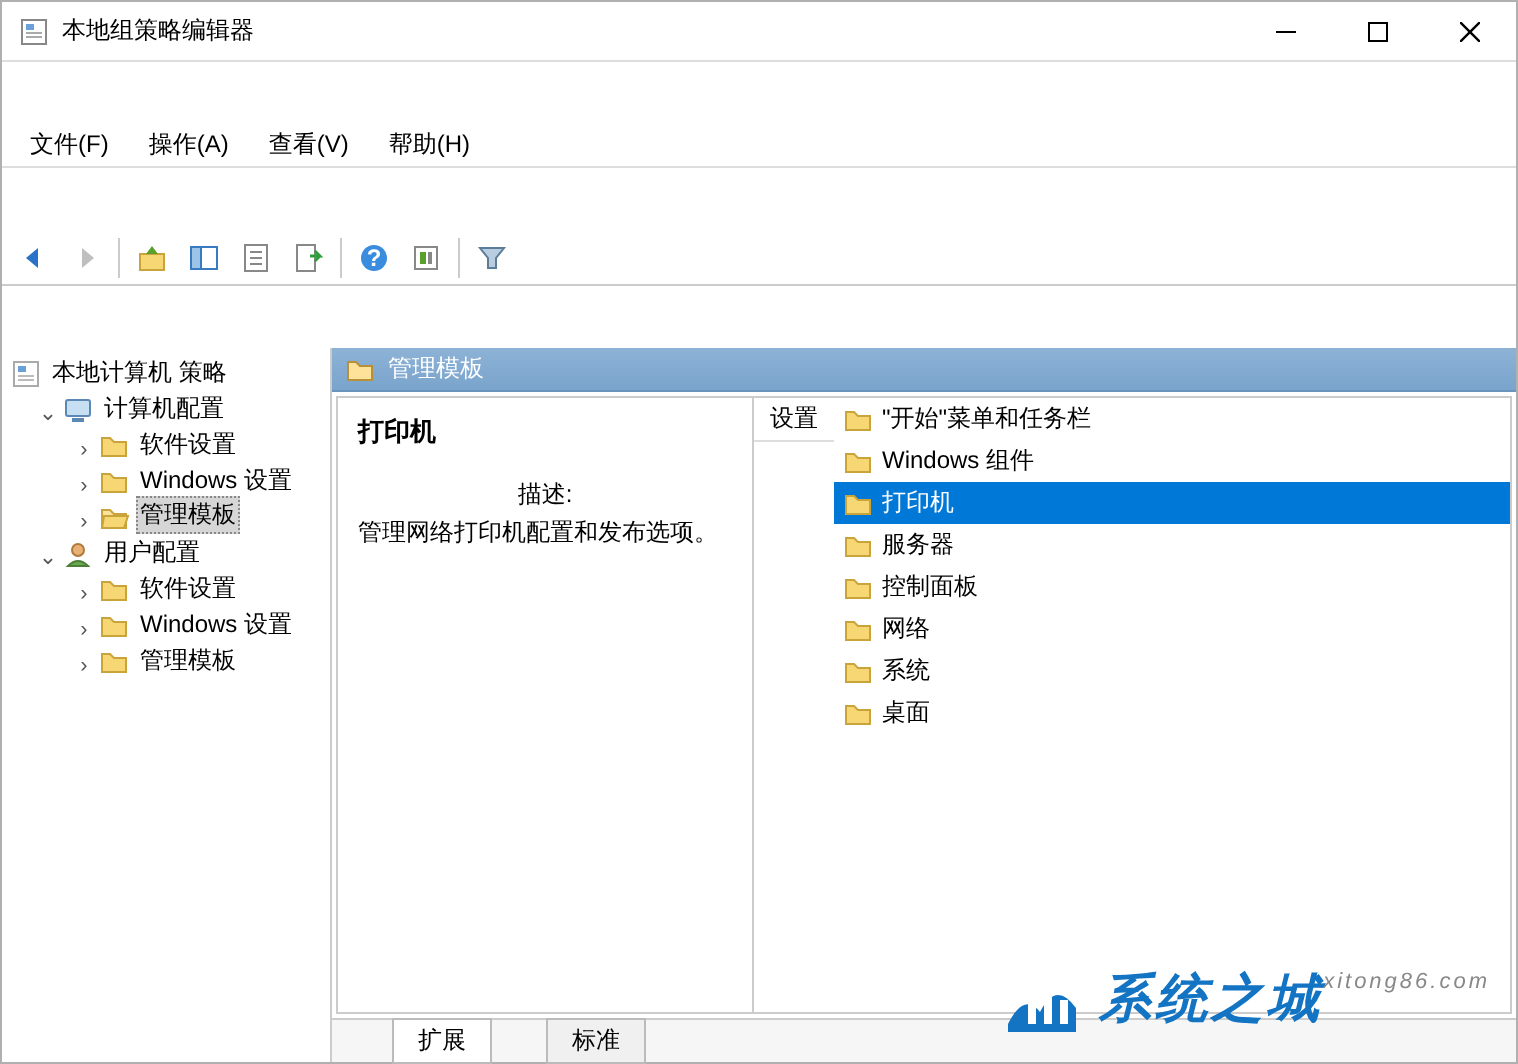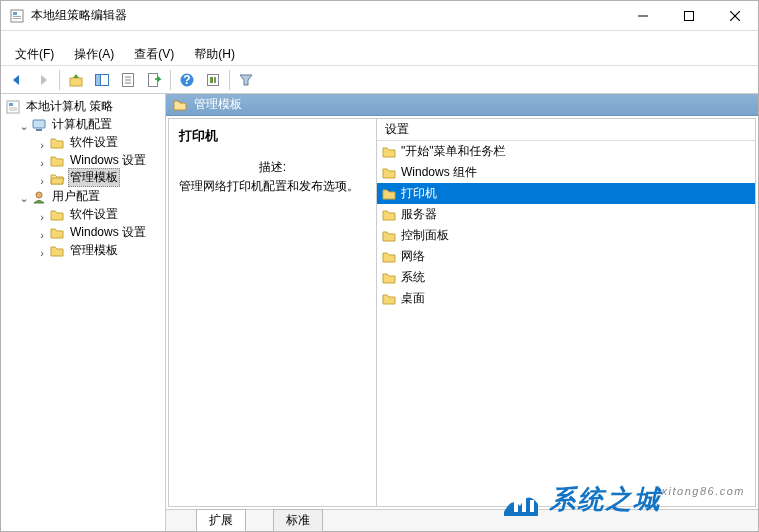--- a/index.html
+++ b/index.html
@@ -1,23 +1,23 @@
 <!DOCTYPE html>
 <html><head>
 <meta charset="utf-8">
 <style>
 * { margin: 0; padding: 0; box-sizing: border-box; font-family: "Microsoft YaHei", "Segoe UI", sans-serif; font-size: 12px; }
 body { background: #fff; width: 759px; height: 532px; position: relative; overflow: hidden; }
-.window { width: 759px; height: 532px; background: #fff; border: 1px solid #b0b0b0; display: flex; flex-direction: column; }
+.window { width: 759px; height: 532px; background: #fff; border: 1px solid #b0b0b0; display: flex; flex-direction: column; gap: 31px; }
 .titlebar { height: 30px; background: #fff; display: flex; align-items: center; padding: 0 0 0 8px; border-bottom: 1px solid #ddd; }
 .titlebar-icon { width: 16px; height: 16px; margin-right: 6px; }
 .titlebar-text { flex: 1; font-size: 12px; color: #000; }
 .winbtns { display: flex; }
 .winbtn { width: 46px; height: 30px; display: flex; align-items: center; justify-content: center; color: #000; }
-.menubar { height: 22px; display: flex; align-items: center; padding: 0 6px; gap: 4px; border-bottom: 1px solid #ddd; margin-top: 13px; }
+.menubar { height: 22px; display: flex; align-items: center; padding: 0 6px; gap: 4px; border-bottom: 1px solid #ddd; }
 .menuitem { padding: 2px 8px; cursor: default; }
 .toolbar { height: 28px; display: flex; align-items: center; padding: 2px 4px; gap: 2px; border-bottom: 1px solid #ccc; }
 .tb-btn { width: 24px; height: 24px; display: flex; align-items: center; justify-content: center; border: 1px solid transparent; border-radius: 2px; }
 .tb-sep { width: 1px; height: 20px; background: #ccc; margin: 0 2px; }
 .body-area { flex: 1; display: flex; min-height: 0; }
 .tree-pane { width: 165px; border-right: 1px solid #ccc; padding: 4px 2px; overflow: auto; background: #fff; }
 .tree-row { display: flex; align-items: flex-end; height: 18px; padding: 1px 0; white-space: nowrap; }
 .tree-toggle { width: 14px; text-align: center; color: #555; cursor: default; font-size: 11px; }
 .tree-icon { width: 16px; height: 16px; margin-right: 3px; flex-shrink: 0; }
 .tree-label { padding: 0 2px; }
@@ -26,21 +26,21 @@
 .indent1 { padding-left: 14px; }
 .indent2 { padding-left: 32px; }
 .right-pane { flex: 1; display: flex; flex-direction: column; min-width: 0; }
 .header-bar { height: 22px; background: linear-gradient(#8db2d6, #7aa4cc); display: flex; align-items: center; padding: 0 6px; color: #fff; border-bottom: 1px solid #6a94bc; }
 .header-bar .folder-i { margin-right: 6px; }
 .content-split { flex: 1; display: flex; min-height: 0; border: 1px solid #ccc; margin: 2px; }
 .desc-pane { width: 208px; border-right: 1px solid #ccc; padding: 8px 10px; overflow: auto; }
 .desc-title { font-weight: bold; margin-bottom: 14px; font-size: 13px; }
 .desc-label { margin-bottom: 2px; text-align: center; }
 .desc-text { }
-.list-pane { flex: 1; display: flex; flex-direction: column; min-width: 0; }
+.list-pane { flex: 1; display: flex; flex-direction: row; min-width: 0; }
 .list-header { height: 22px; border-bottom: 1px solid #ddd; display: flex; align-items: center; padding: 0 8px; background: #fff; }
 .list-body { flex: 1; overflow: auto; }
 .list-row { height: 21px; display: flex; align-items: center; padding: 0 4px; }
 .list-row.sel { background: #0078d7; color: #fff; }
 .list-row .tree-icon { margin-right: 4px; }
 .tabs-row { height: 22px; display: flex; align-items: flex-end; padding-left: 2px; border-top: 1px solid #ccc; background: #f6f6f6; }
 .tab { border: 1px solid #bbb; border-top: 1px solid #bbb; background: #fff; padding: 2px 12px; margin-right: -1px; font-size: 12px; position: relative; bottom: -1px; margin-left: 28px; }
 .tab.inactive { background: #f0f0f0; }
 .watermark { position: absolute; right: 14px; bottom: 10px; display: flex; align-items: center; gap: 6px; }
 .watermark-logo { width: 46px; height: 46px; }

